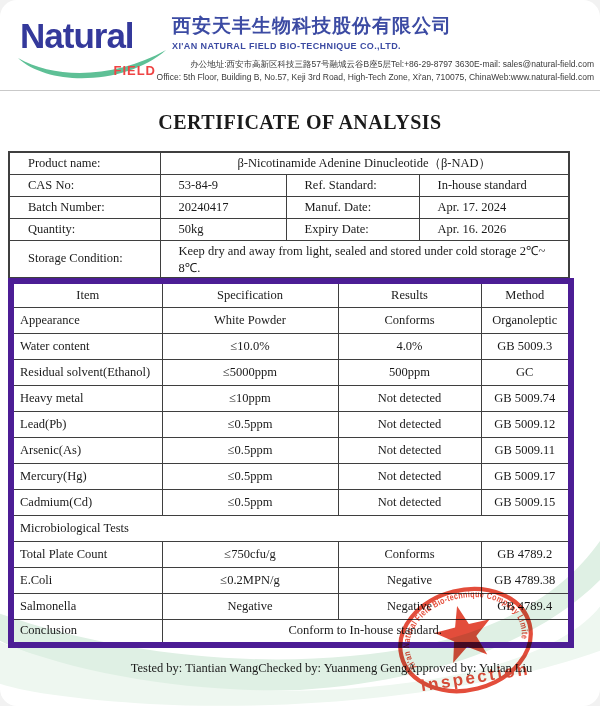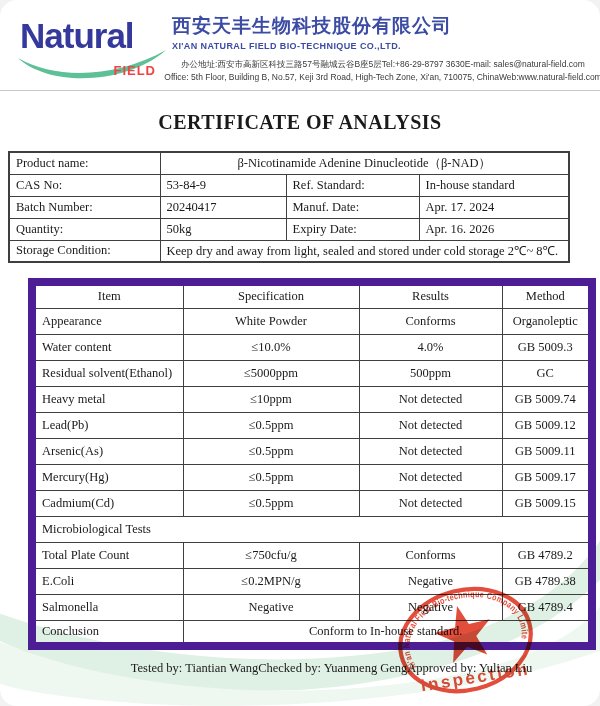--- a/index.html
+++ b/index.html
@@ -26,32 +26,32 @@
   }
   .logo-swoosh { position: absolute; left: 0px; top: 36px; z-index: 1; }
   .logo-field {
     position: absolute; right: 12px; bottom: 2px;
     font-size: 13px; font-weight: bold; letter-spacing: 1px; color: #ef4444; z-index: 2;
   }
   .company { position: absolute; left: 172px; top: 13px; width: 422px; }
   .company-cn { font-size: 19px; font-weight: bold; color: #3c4ba3; letter-spacing: 1px; }
   .company-en { font-size: 9px; font-weight: bold; color: #3c4ba3; letter-spacing: 0.4px; margin-top: 2px; }
   .contact { margin-top: 7px; font-size: 8.5px; color: #3a3a3a; line-height: 13px; }
-  .contact-row { display: flex; justify-content: center; white-space: nowrap; }
+  .contact-row { display: flex; justify-content: flex-end; white-space: nowrap; }
   .header-divider { position: absolute; left: 0; top: 90px; width: 600px; border-top: 1px solid #c9c9c9; }
   
   .coa-title {
     position: absolute; left: 0; top: 111px; width: 600px; z-index: 1;
     text-align: center; font-size: 20px; font-weight: bold; letter-spacing: 0.5px;
   }
   
   table { border-collapse: collapse; table-layout: fixed; background: transparent; }
   .info-table { position: absolute; left: 8px; top: 151px; width: 560px; z-index: 1; border: 2px solid #3f3f3f; font-size: 12.5px; }
-  .info-table td { border: 1px solid #3f3f3f; height: 22px; padding: 1px 6px; vertical-align: middle; }
-  .results-table { position: absolute; left: 8px; top: 278px; width: 560px; z-index: 1; border: 8px solid #4c1d95; font-size: 12.5px; margin-left: 20px; }
+  .info-table td { border: 1px solid #3f3f3f; height: 22px; padding: 1px 18px; vertical-align: middle; }
+  .results-table { position: absolute; left: 8px; top: 278px; width: 560px; z-index: 1; border: 6px solid #4c1d95; font-size: 12.5px; }
   .results-table td, .results-table th { border: 1px solid #3f3f3f; height: 26px; padding: 1px 6px; vertical-align: middle; font-weight: normal; }
   .c { text-align: center; }
   .b { font-weight: normal; }
   
   .signatures {
     position: absolute; left: 8px; top: 661px; width: 560px; z-index: 1;
     display: flex; justify-content: center;
     padding-left: 105px; padding-right: 18px;
     font-size: 12.5px;
   }

